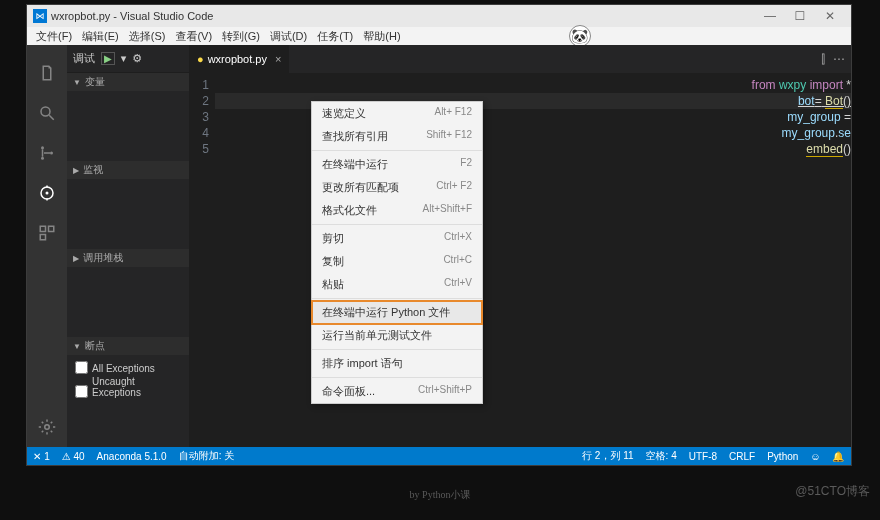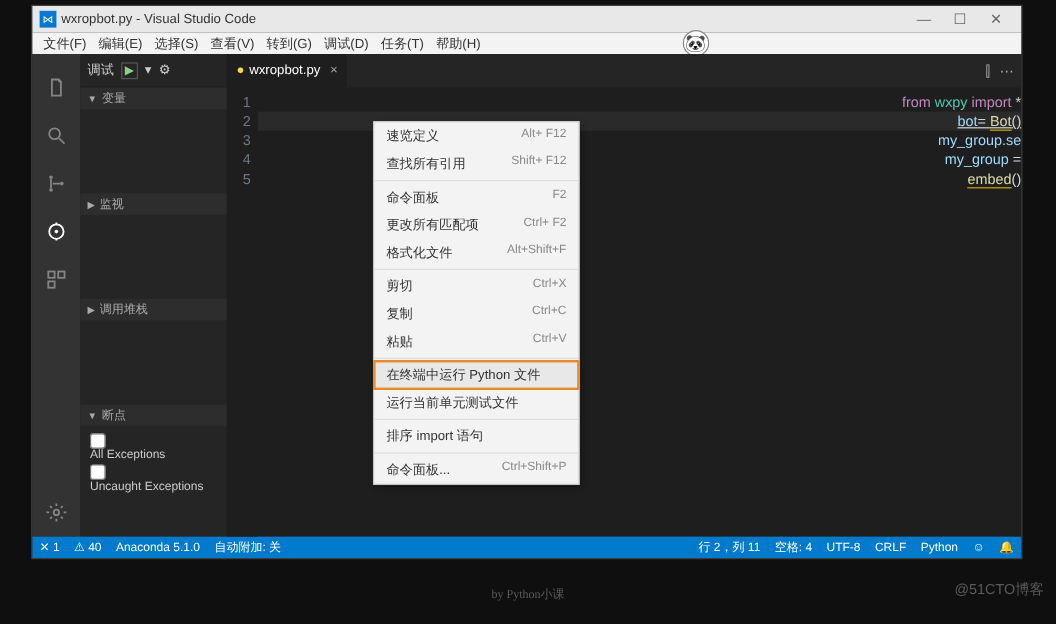--- a/index.html
+++ b/index.html
@@ -18,21 +18,21 @@
   .activitybar .aicon.active { color: #fff; }
   .activitybar .gear { margin-top: auto; margin-bottom: 8px; }
   .sidebar { width: 122px; background: #252526; color: #ccc; font-size: 11px; }
   .debug-hdr { height: 28px; display: flex; align-items: center; padding: 0 6px; background: #252526; border-bottom: 1px solid #1e1e1e; }
   .debug-hdr .play { margin-left: 6px; color: #89d185; border: 1px solid #555; padding: 0 2px; font-size: 10px; }
   .debug-hdr .cfg { margin-left: 6px; color: #ccc; }
   .section-hdr { background: #2d2d2d; padding: 2px 6px; color: #aaa; font-size: 10px; cursor: pointer; }
   .section-hdr::before { content: "▶"; font-size: 8px; margin-right: 4px; }
   .section-hdr.open::before { content: "▼"; }
   .section-content { padding: 4px 8px; }
-  .chk { display: flex; align-items: flex-start; color: #ccc; font-size: 10px; margin: 2px 0; flex-direction: column; }
+  .chk { display: flex; align-items: flex-end; color: #ccc; font-size: 10px; margin: 2px 0; }
   .chk input { margin-right: 4px; }
   .editor-area { flex: 1; background: #1e1e1e; display: flex; flex-direction: column; position: relative; }
   .tabs { height: 28px; background: #252526; display: flex; align-items: center; }
   .tab { height: 100%; background: #1e1e1e; color: #fff; font-size: 11px; padding: 0 8px; display: flex; align-items: center; border-right: 1px solid #252526; }
   .tab .dot { color: #f9d849; margin-right: 4px; }
   .tab .close { margin-left: 8px; color: #aaa; cursor: pointer; }
   .tab-actions { margin-left: auto; display: flex; align-items: center; padding-right: 6px; }
   .tab-actions span { color: #aaa; font-size: 12px; margin-left: 8px; cursor: pointer; }
   .code { flex: 1; display: flex; font-family: Consolas, monospace; font-size: 12px; }
   .gutter { width: 26px; background: #1e1e1e; color: #6e7681; text-align: right; padding-right: 6px; padding-top: 4px; }
@@ -166,36 +166,36 @@
           <div>1</div>
           <div>2</div>
           <div>3</div>
           <div>4</div>
           <div>5</div>
         </div>
         <div class="codelines">
           <div class="current-line"></div>
           <div class="line" style="position:relative;"><span class="kw">from</span> <span class="imp">wxpy</span> <span class="kw">import</span> <span class="op">*</span></div>
           <div class="line" style="position:relative;text-decoration:underline;"><span class="var">bot</span><span class="op">=</span> <span class="fn underline">Bot</span><span class="op">()</span></div>
+          <div class="line"><span class="var">my_group</span> <span class="op">=</span></div>
           <div class="line"><span class="var">my_group</span><span class="op">.</span><span class="var">se</span></div>
-          <div class="line"><span class="var">my_group</span> <span class="op">=</span></div>
           <div class="line"><span class="fn underline">embed</span><span class="op">()</span></div>
 
           <div class="context-menu" id="ctxmenu">
               <div class="mi">
                 <span class="mlabel">速览定义</span>
                 <span class="sc">Alt+ F12</span>
               </div>
               <div class="mi">
                 <span class="mlabel">查找所有引用</span>
                 <span class="sc">Shift+ F12</span>
               </div>
               <div class="sep"></div>
               <div class="mi">
-                <span class="mlabel">命令面板</span>
+                <span class="mlabel">在终端中运行</span>
                 <span class="sc">F2</span>
               </div>
               <div class="mi">
                 <span class="mlabel">更改所有匹配项</span>
                 <span class="sc">Ctrl+ F2</span>
               </div>
               <div class="mi">
                 <span class="mlabel">格式化文件</span>
                 <span class="sc">Alt+Shift+F</span>
               </div>

